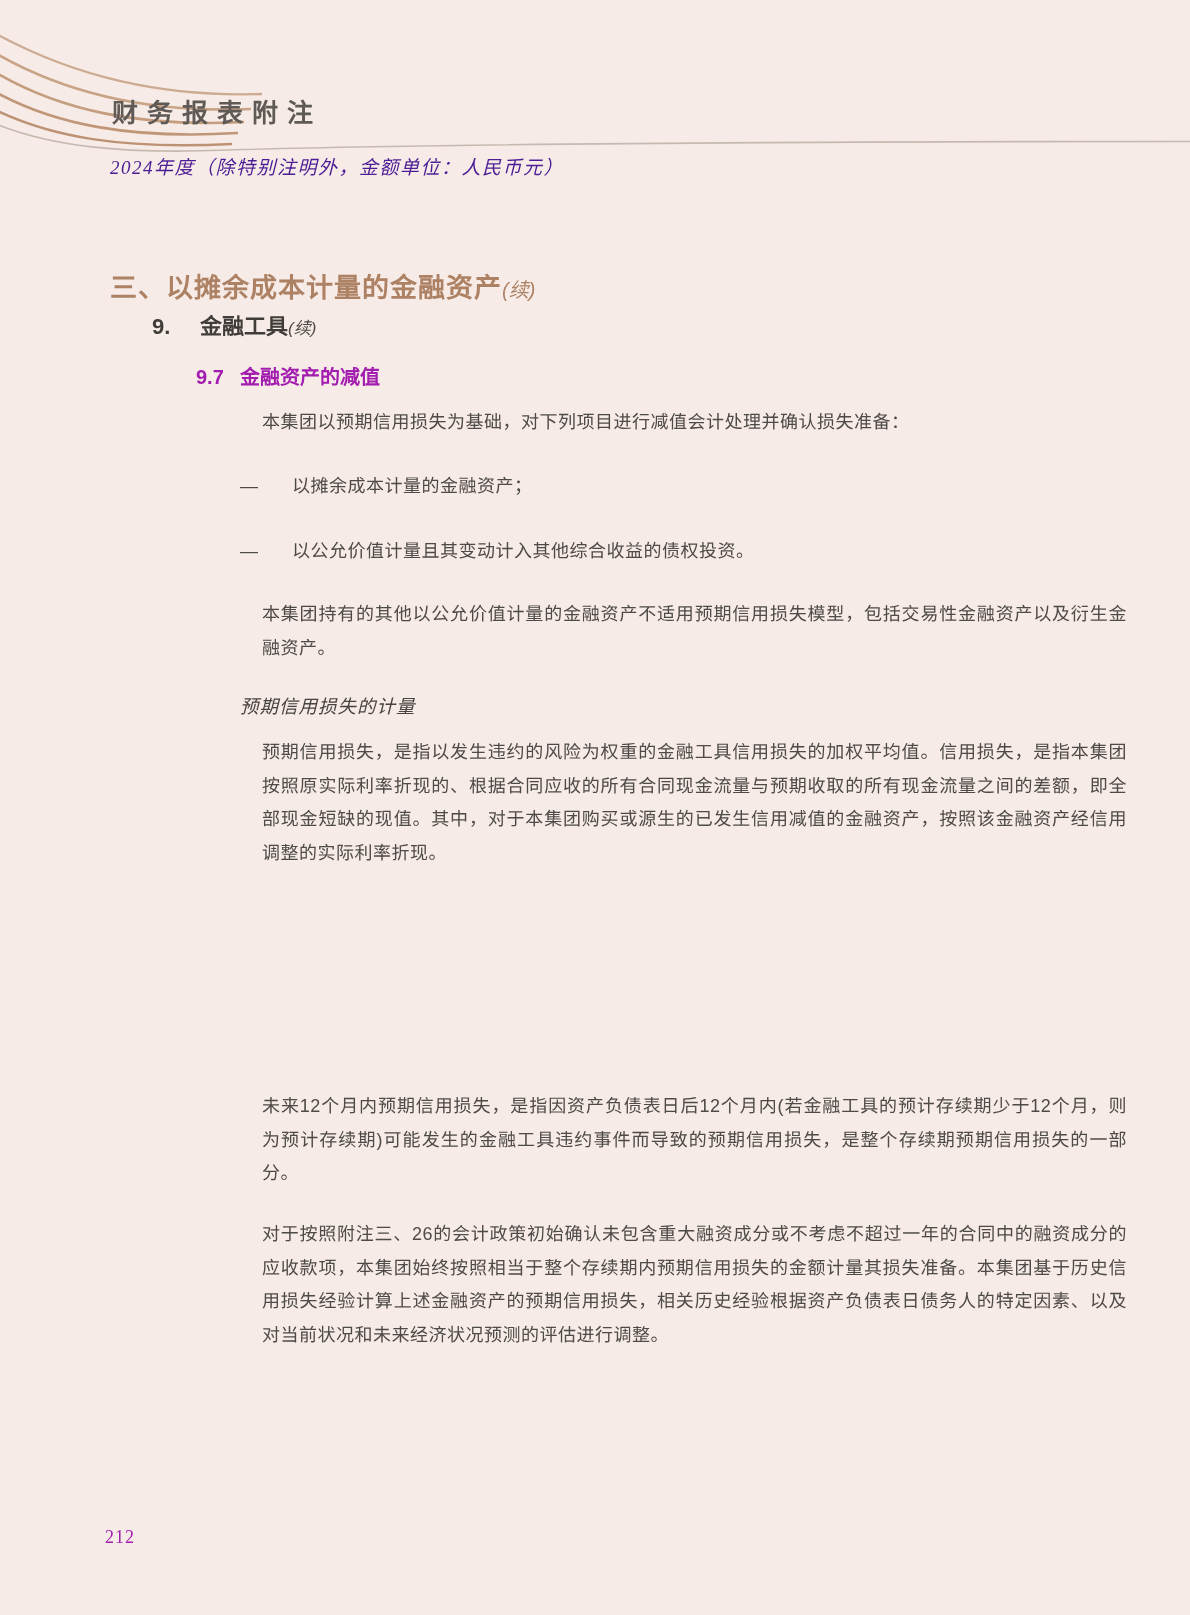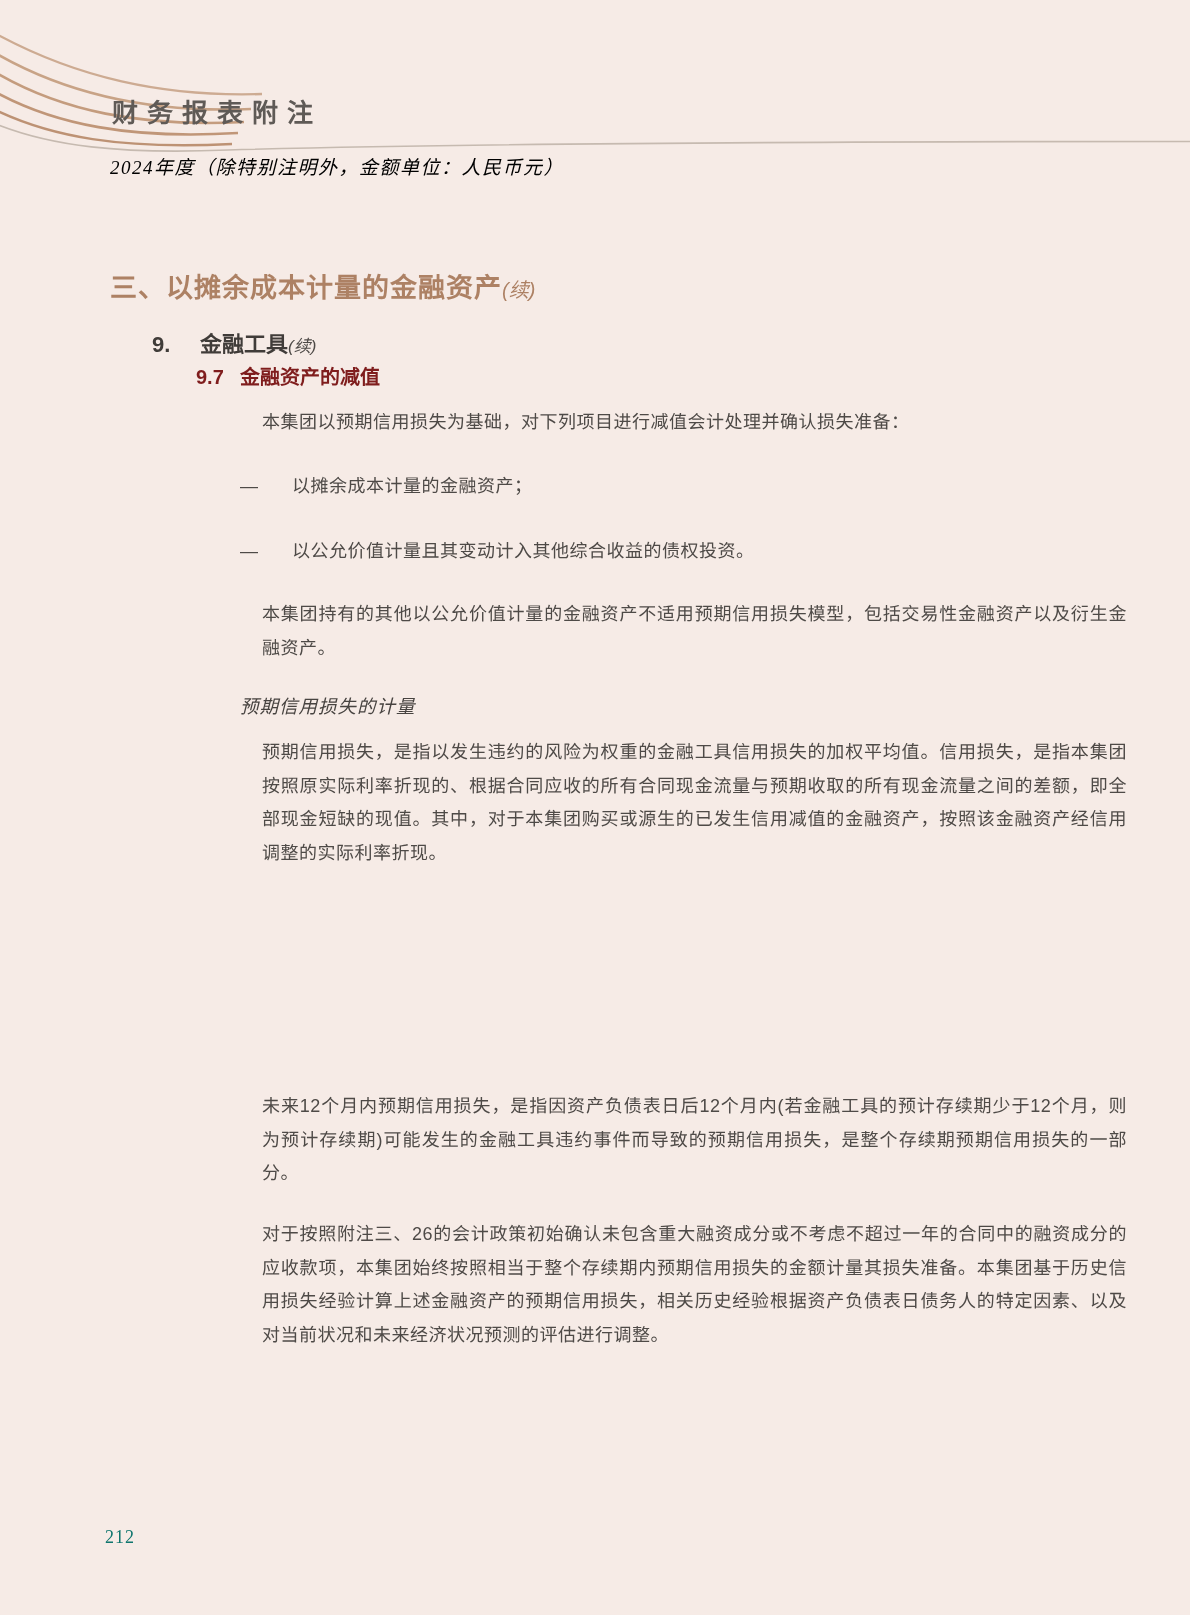--- a/index.html
+++ b/index.html
@@ -33,58 +33,58 @@
     letter-spacing: 9px;
     color: #5f5a56;
   }
   .header-subtitle {
     position: absolute;
     left: 110px; top: 152px;
     font-family: "Liberation Serif", serif;
     font-style: italic;
     font-size: 19px;
     letter-spacing: 1.5px;
-    color: #000000;
+    color: #4c1d95;
   }
 
   
   .section-heading {
     position: absolute;
     left: 110px; top: 266px;
     font-size: 27px;
     font-weight: 700;
     letter-spacing: 1px;
     color: #ad8164;
   }
   .section-heading .cont-suffix {
     font-size: 20px;
     font-weight: 400;
     font-style: italic;
     letter-spacing: 0;
   }
   .subsection-heading {
     position: absolute;
-    left: 152px; top: 326px;
+    left: 152px; top: 308px;
     font-size: 22px;
     font-weight: 700;
     color: #403c39;
   }
   .subsection-heading .num { display: inline-block; width: 48px; }
   .subsection-heading .cont-suffix {
     font-size: 17px;
     font-weight: 400;
     font-style: italic;
     color: #4e4a47;
   }
   .subsubsection-heading {
     position: absolute;
     left: 196px; top: 361px;
     font-size: 20px;
     font-weight: 700;
-    color: #7f1d1d;
+    color: #a21caf;
   }
   .subsubsection-heading .num { display: inline-block; width: 44px; }
 
   
   .para {
     position: absolute;
     left: 240px;
     width: 865px;
     font-size: 18px;
     line-height: 33.5px;
@@ -116,21 +116,21 @@
     letter-spacing: 1px;
     color: #474340;
   }
 
   .page-number {
     position: absolute;
     left: 105px; top: 1527px;
     font-family: "Liberation Serif", serif;
     font-size: 18px;
     letter-spacing: 1px;
-    color: #0f766e;
+    color: #a21caf;
   }
 </style>
 </head>
 <body>
 
 <div class="page">
 
   <svg class="swoosh" viewBox="0 0 1190 170" xmlns="http://www.w3.org/2000/svg" aria-hidden="true">
     <path d="M-18,26 C75,80 168,97 262,94" fill="none" stroke="#cdab92" stroke-width="2.4"></path>
     <path d="M-18,45 C66,98 158,113 251,109" fill="none" stroke="#c8a386" stroke-width="2.5"></path>

